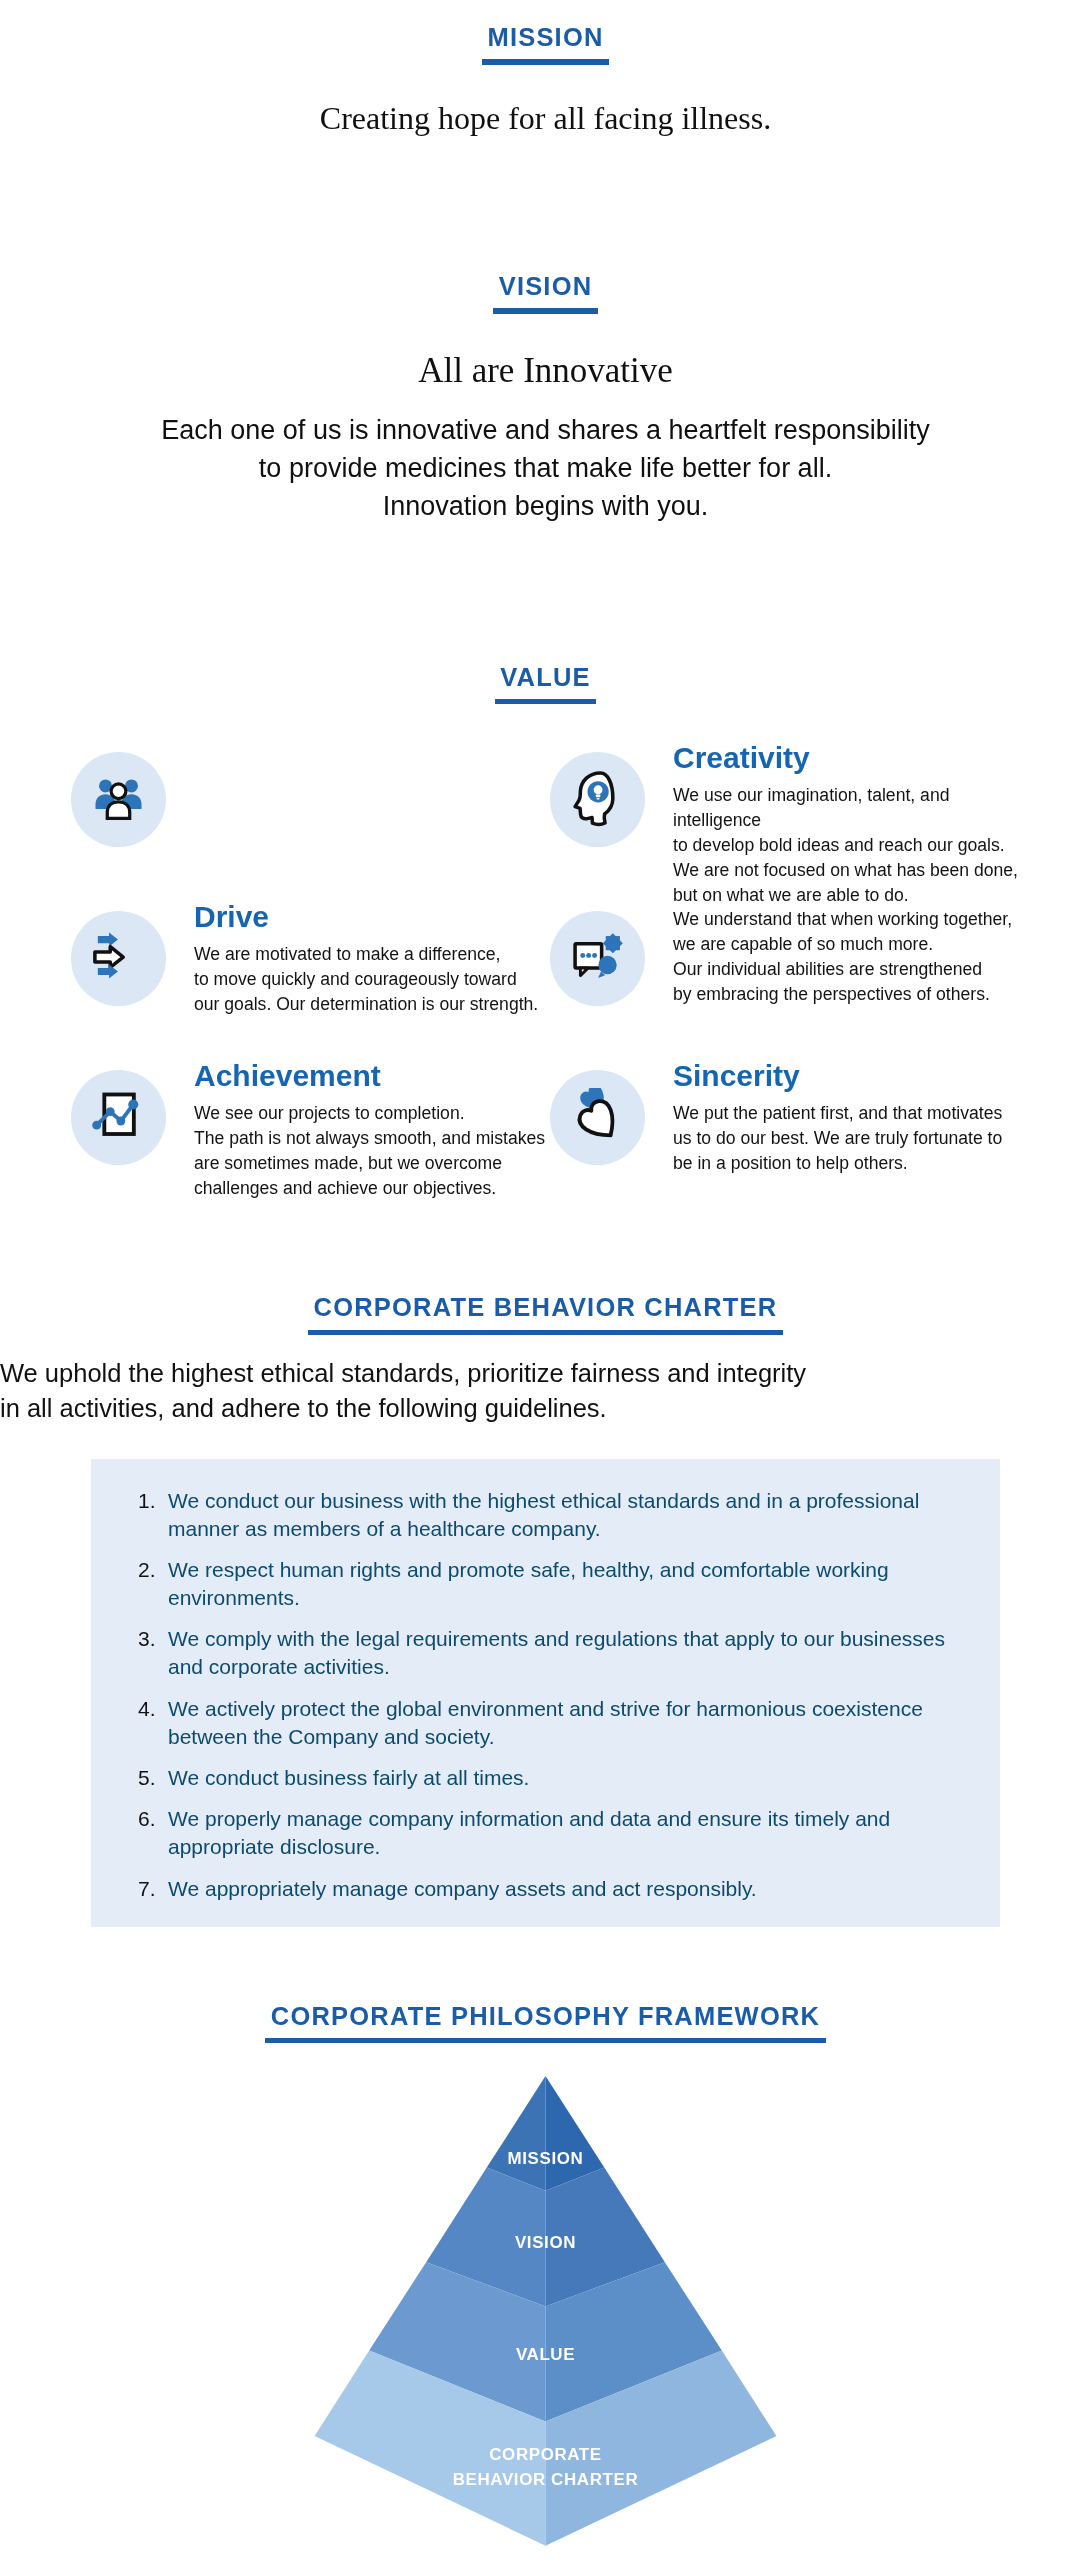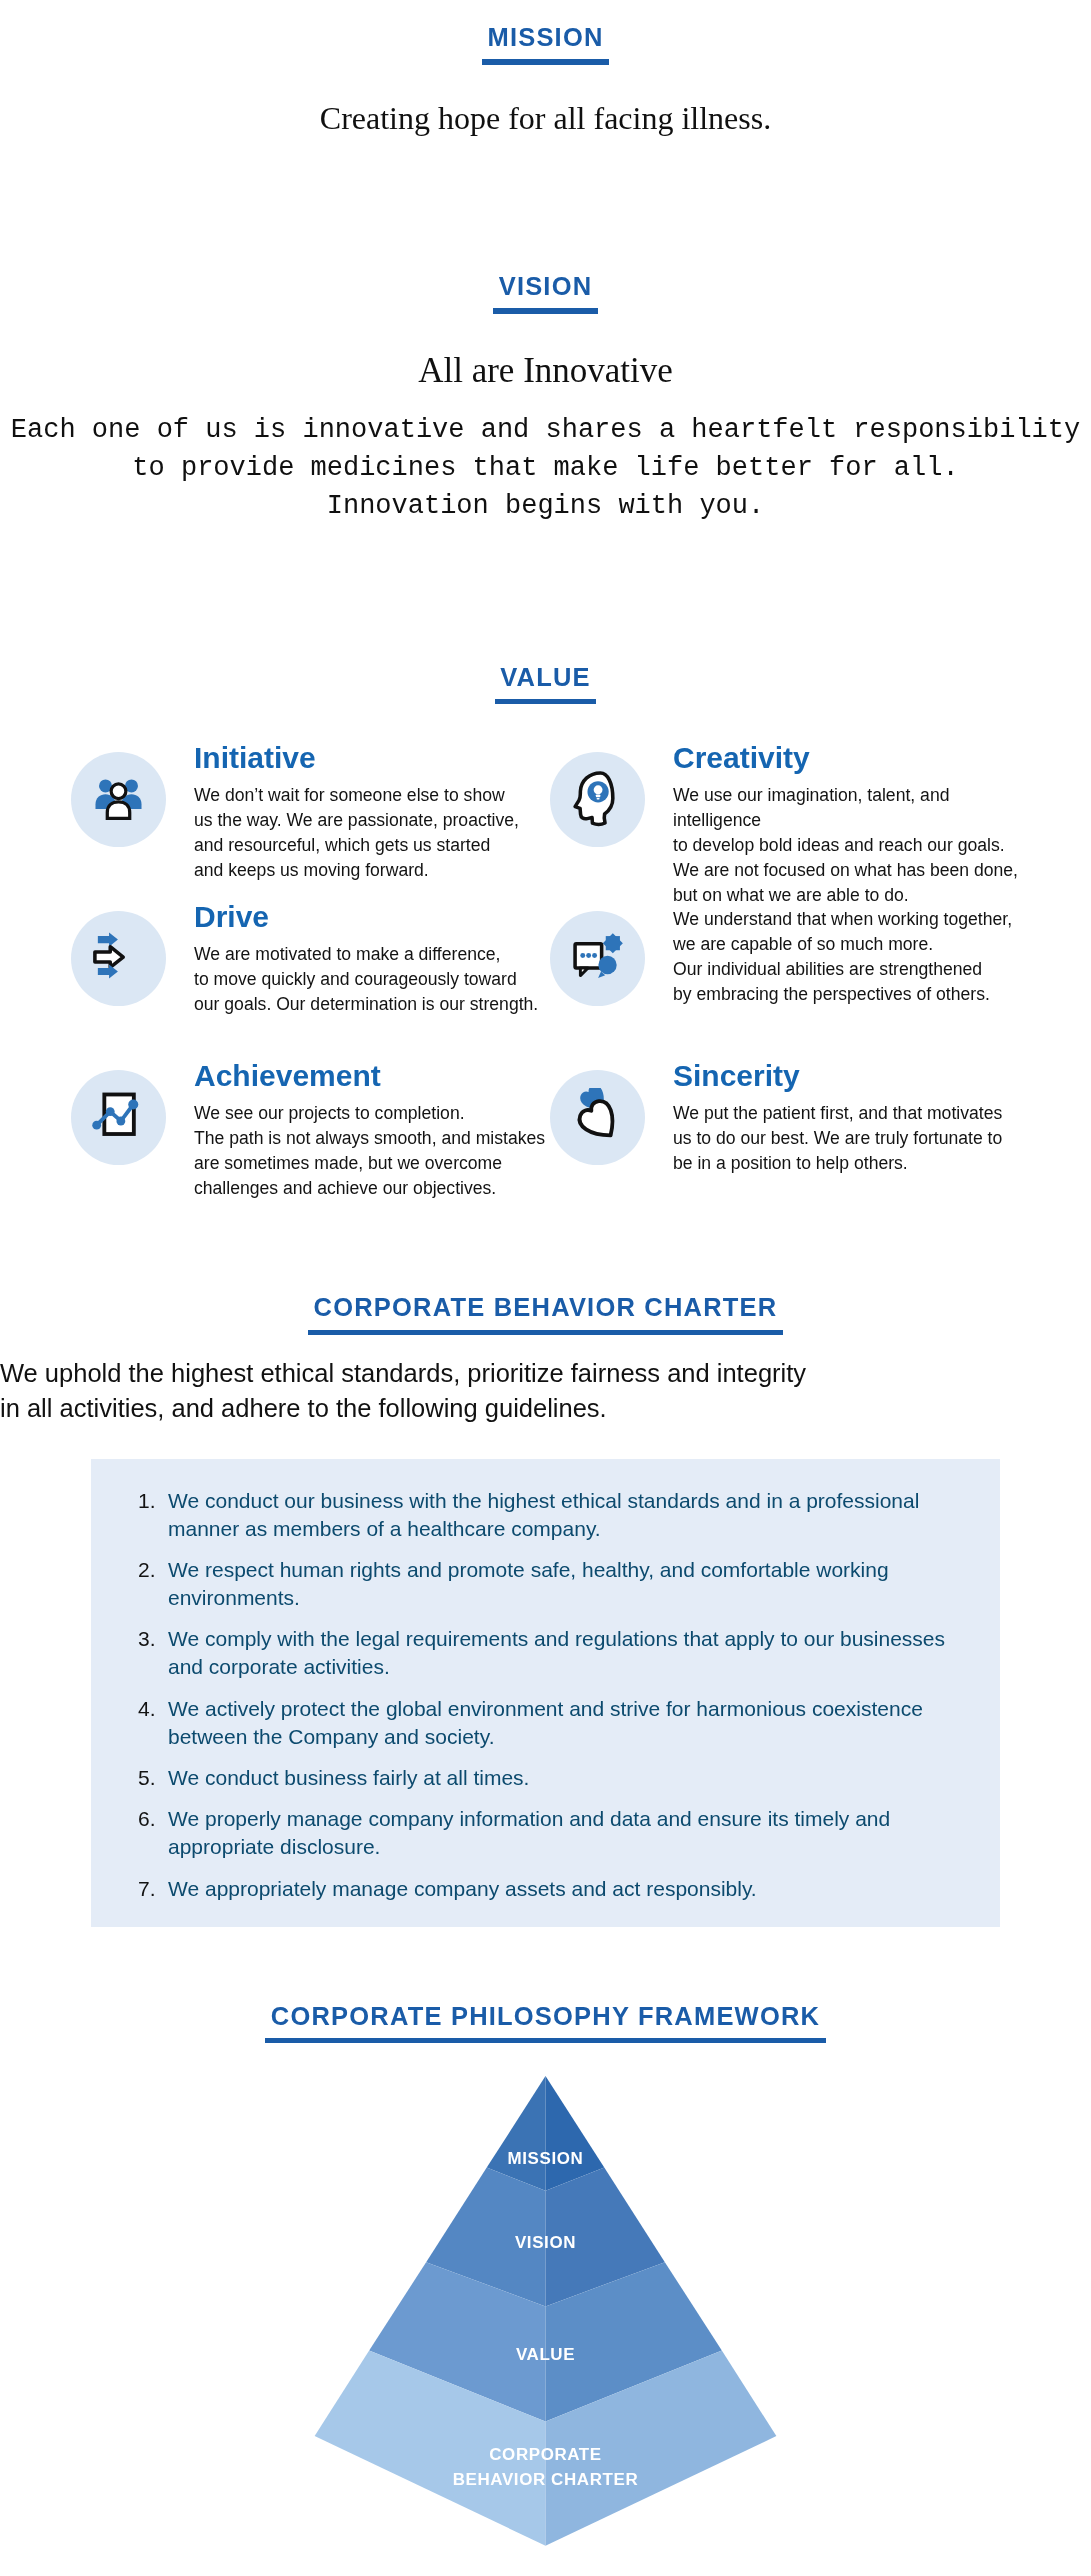--- a/index.html
+++ b/index.html
@@ -24,21 +24,21 @@
   }
 
   
   .vision-head{margin-top:130px;}
   .vision-headline{
     margin-top:35px;text-align:center;
     font-family:"Liberation Serif", serif;font-size:35px;line-height:44px;color:#101010;
   }
   .vision-text{
     margin-top:18px;text-align:center;white-space:pre-line;
-    font-family:Liberation Mono, monospace;font-size:27px;line-height:38px;color:#101010;
+    font-family:Liberation Sans, sans-serif;font-size:27px;line-height:38px;color:#101010;
   }
 
   
   .value-head{margin-top:138px;}
   .value-grid{
     margin:36px 0 0 71px;width:958px;
     display:grid;grid-template-columns:479px 479px;grid-template-rows:repeat(3,159px);
   }
   .v-item{display:flex;align-items:flex-start;}
   .v-icon{
@@ -109,27 +109,20 @@
   <div class="v-item">
     <div class="v-icon">
       <svg viewBox="0 0 100 100">
         <circle class="ib" cx="28" cy="27" r="11"></circle>
         <path class="ib" d="M11 66 v-8 c0 -11 8 -17 17 -17 s17 6 17 17 v8 z"></path>
         <circle class="ib" cx="72" cy="27" r="11"></circle>
         <path class="ib" d="M55 66 v-8 c0 -11 8 -17 17 -17 s17 6 17 17 v8 z"></path>
         <circle cx="50" cy="36" r="12.5" fill="#fff" stroke="#111" stroke-width="5.5"></circle>
         <path d="M31 82 v-10 c0 -12 8.5 -18 19 -18 s19 6 19 18 v10 z" fill="#fff" stroke="#111" stroke-width="5.5"></path>
       </svg>
-    </div>
-    <div class="v-body">
-      <div class="v-title">Initiative</div>
-      <div class="v-text">We don’t wait for someone else to show
-us the way. We are passionate, proactive,
-and resourceful, which gets us started
-and keeps us moving forward.</div>
     </div>
   </div>
 
   <div class="v-item">
     <div class="v-icon">
       <svg viewBox="0 0 100 100">
         <path d="M55 5 C36 5 22 18 21 36 c-0.4 7 0.6 10.5 -2.4 15.5 L12 62 l8.5 3 0.8 10 c0.5 6.2 5 8.8 11.5 7.4 l8 -1.8 0.6 9.6 c6.6 2.8 15.4 2.6 21.4 -0.4 c-1.6 -6.4 -2 -10.4 -0.8 -15.2 c8.8 -6.4 14 -15.6 14 -26.2 C76 22 67 5 55 5 Z" fill="#fff" stroke="#111" stroke-width="6" stroke-linejoin="round"></path>
         <circle class="ib" cx="51" cy="37" r="18"></circle>
         <circle cx="51" cy="33.5" r="7.5" fill="#fff"></circle>
         <rect x="47.2" y="41.5" width="7.6" height="4.5" rx="1.5" fill="#fff"></rect>

